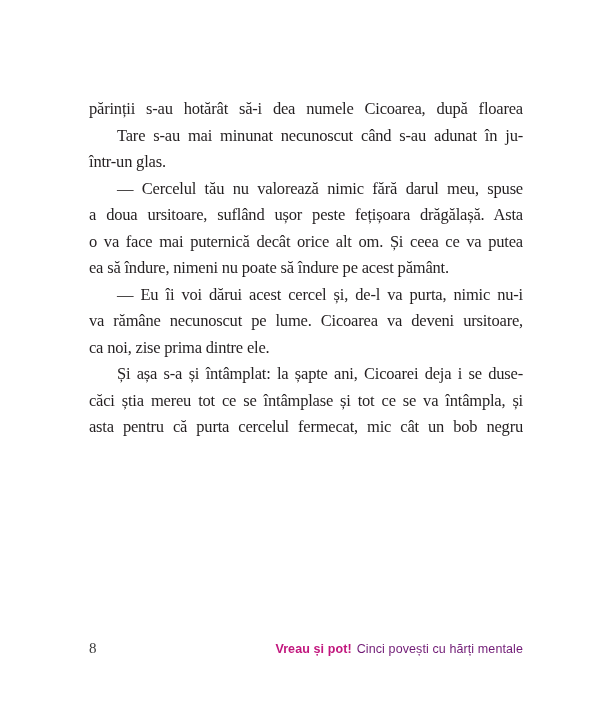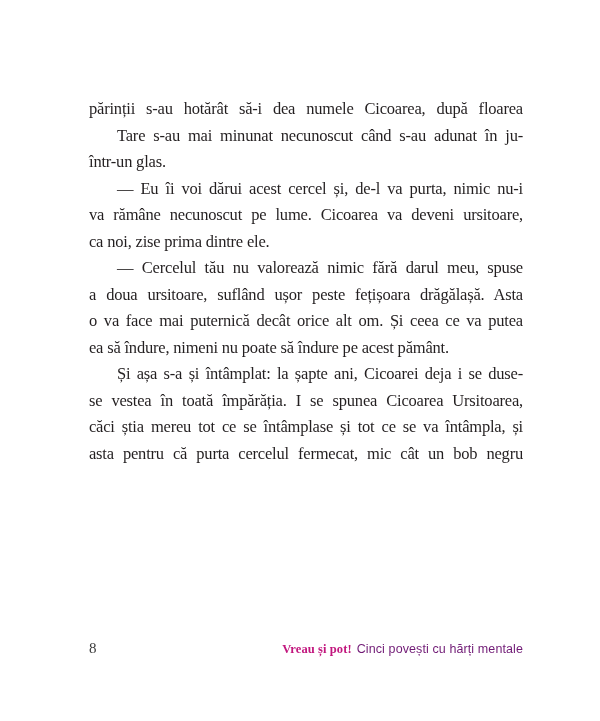--- a/index.html
+++ b/index.html
@@ -75,41 +75,40 @@
 
     <div class="paragraph">
       <div class="line just indent">Tare s-au mai minunat necunoscut când s-au adunat în ju-</div>
     </div>
 
     <div class="paragraph">
       <div class="line">într-un glas.</div>
     </div>
 
     <div class="paragraph">
-      <div class="line just indent">— Eu îi voi dărui acest cercel și, de-l va purta, nimic nu-i</div>
-      <div class="line just">va rămâne necunoscut pe lume. Cicoarea va deveni ursitoare,</div>
-      <div class="line">ca noi, zise prima dintre ele.</div>
-    </div>
-
-    <div class="paragraph">
       <div class="line just indent">— Cercelul tău nu valorează nimic fără darul meu, spuse</div>
       <div class="line just">a doua ursitoare, suflând ușor peste fețișoara drăgălașă. Asta</div>
       <div class="line just">o va face mai puternică decât orice alt om. Și ceea ce va putea</div>
       <div class="line">ea să îndure, nimeni nu poate să îndure pe acest pământ.</div>
     </div>
 
     <div class="paragraph">
+      <div class="line just indent">— Eu îi voi dărui acest cercel și, de-l va purta, nimic nu-i</div>
+      <div class="line just">va rămâne necunoscut pe lume. Cicoarea va deveni ursitoare,</div>
+      <div class="line">ca noi, zise prima dintre ele.</div>
+    </div>
+
+    <div class="paragraph">
       <div class="line just indent">Și așa s-a și întâmplat: la șapte ani, Cicoarei deja i se duse-</div>
-      <div class="line just">se vestea în toată împărăția. I se spunea Cicoarea Ursitoarea,</div>
       <div class="line just">căci știa mereu tot ce se întâmplase și tot ce se va întâmpla, și</div>
       <div class="line just">asta pentru că purta cercelul fermecat, mic cât un bob negru</div>
     </div>
 
   </div>
 
   <div class="footer">
     <span class="page-number">8</span>
     <span class="running-footer">
-      <span class="book-title" style="color: rgb(194, 23, 126); font-family: Liberation Serif, serif;">Vreau și pot!</span><span class="book-subtitle" style="color: #701a75;">Cinci povești cu hărți mentale</span>
+      <span class="book-title" style="color: rgb(194, 23, 126);">Vreau și pot!</span><span class="book-subtitle" style="color: #701a75;">Cinci povești cu hărți mentale</span>
     </span>
   </div>
 
 </div>
 
 </body></html>

